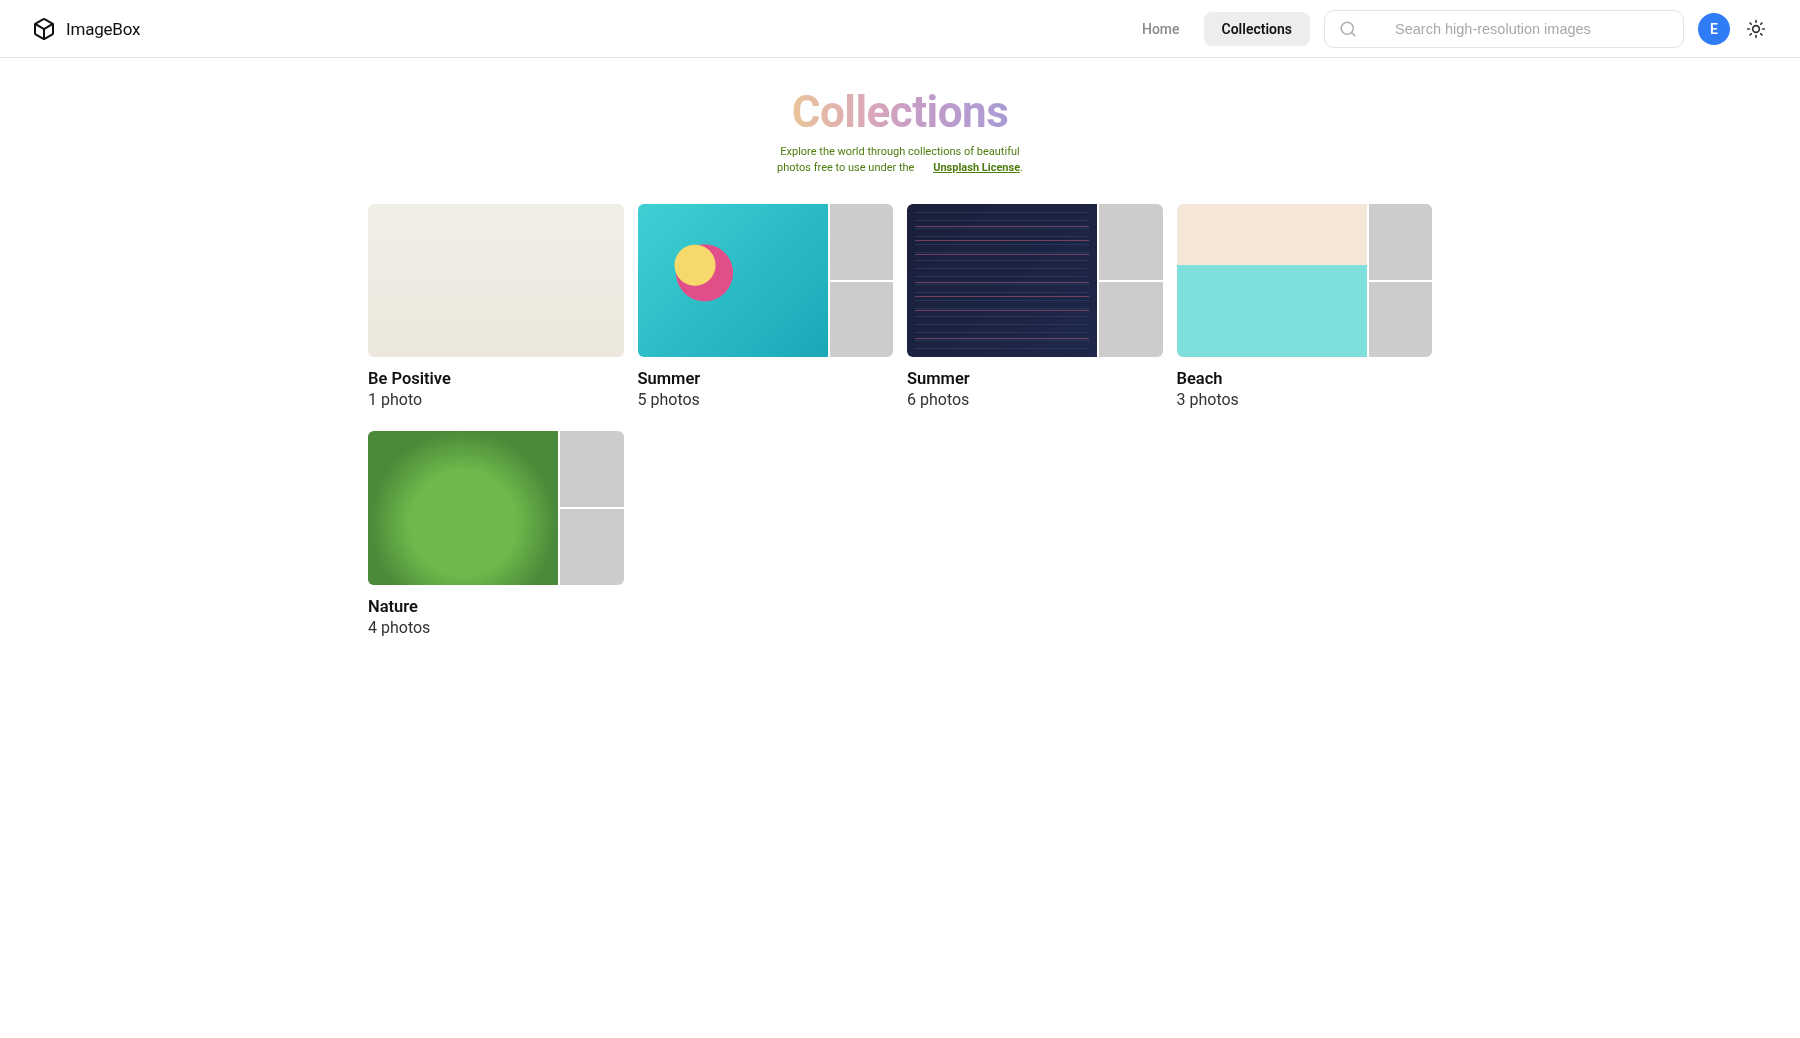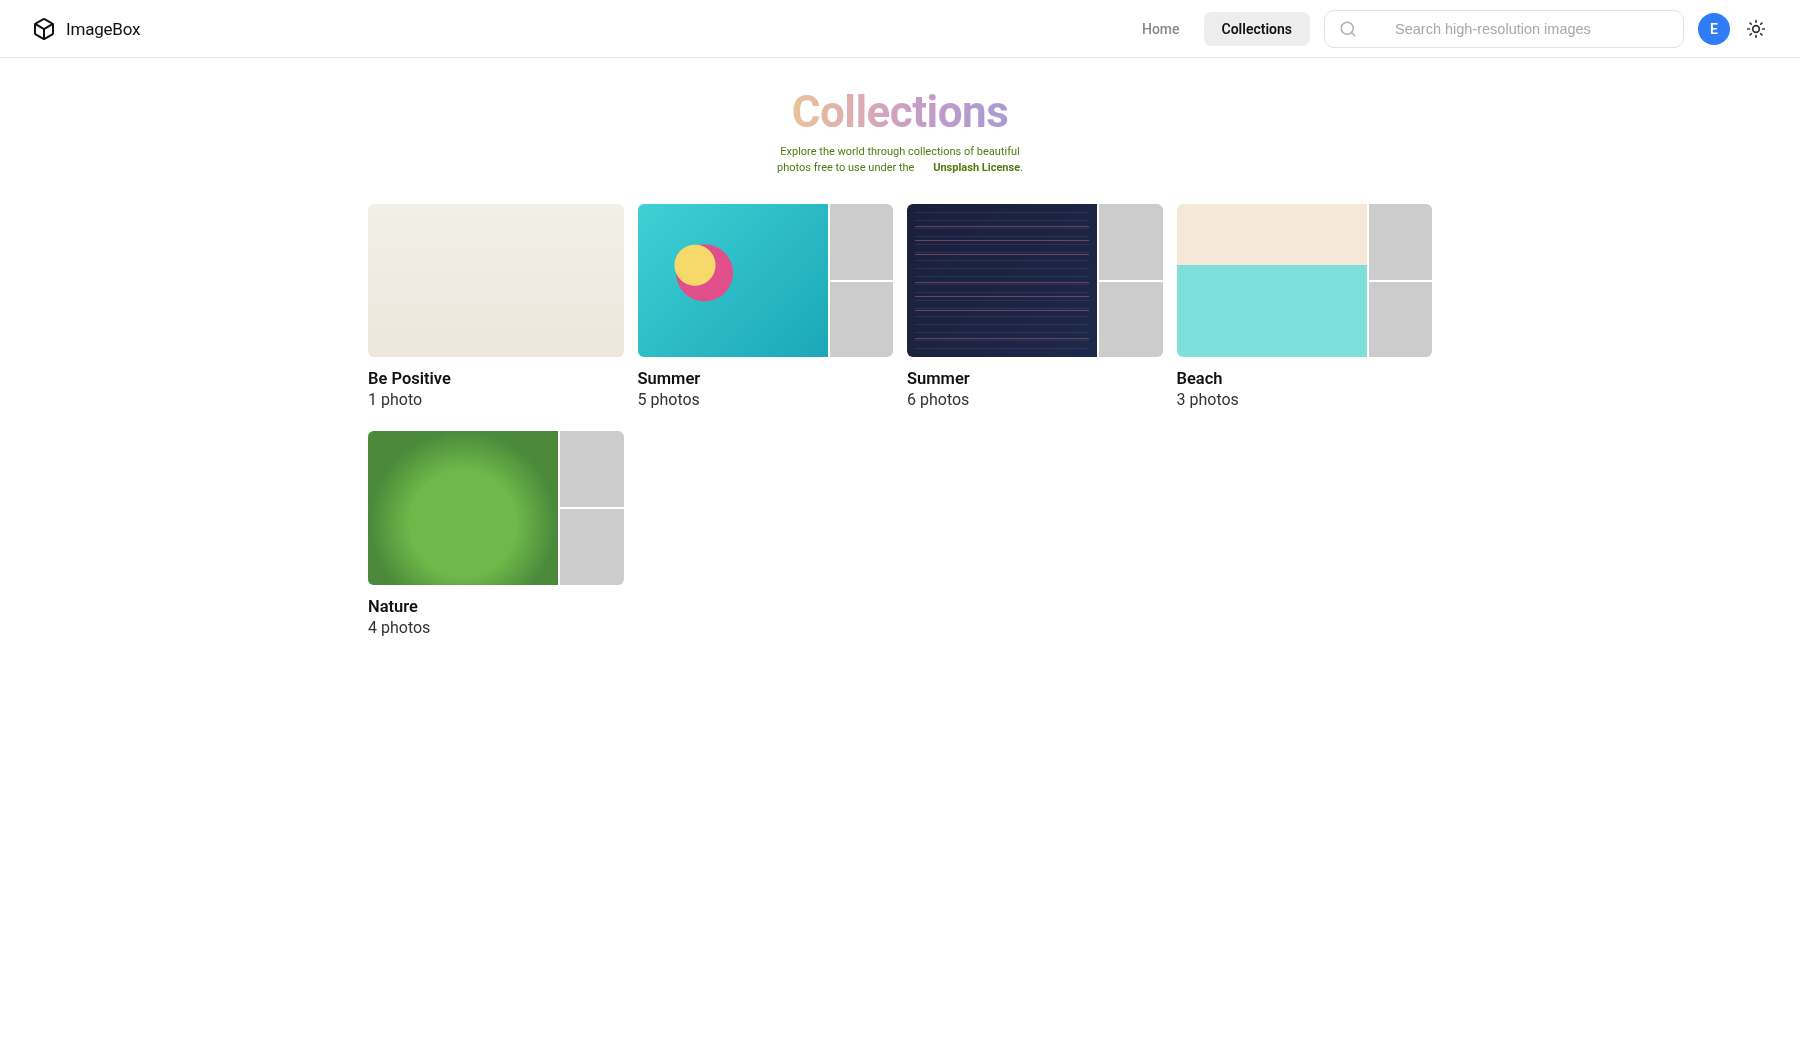--- a/index.html
+++ b/index.html
@@ -72,21 +72,21 @@
   -webkit-text-fill-color: transparent;
   color: transparent;
   display: inline-block;
 }
 .page-subtitle {
   margin-top: 6px;
   font-size: 11px;
   color: #4d7c0f;
   line-height: 1.45;
 }
-.page-subtitle .license { font-weight: 700; cursor: pointer; padding-left: 16px; }
+.page-subtitle .license { text-decoration: underline; font-weight: 700; cursor: pointer; padding-left: 16px; }
 
 .collections-grid {
   margin: 28px auto 16px;
   max-width: 1104px;
   padding: 0 20px;
   display: grid;
   grid-template-columns: repeat(4, 1fr);
   gap: 22px 14px;
 }
 .collection-card { cursor: pointer; }

